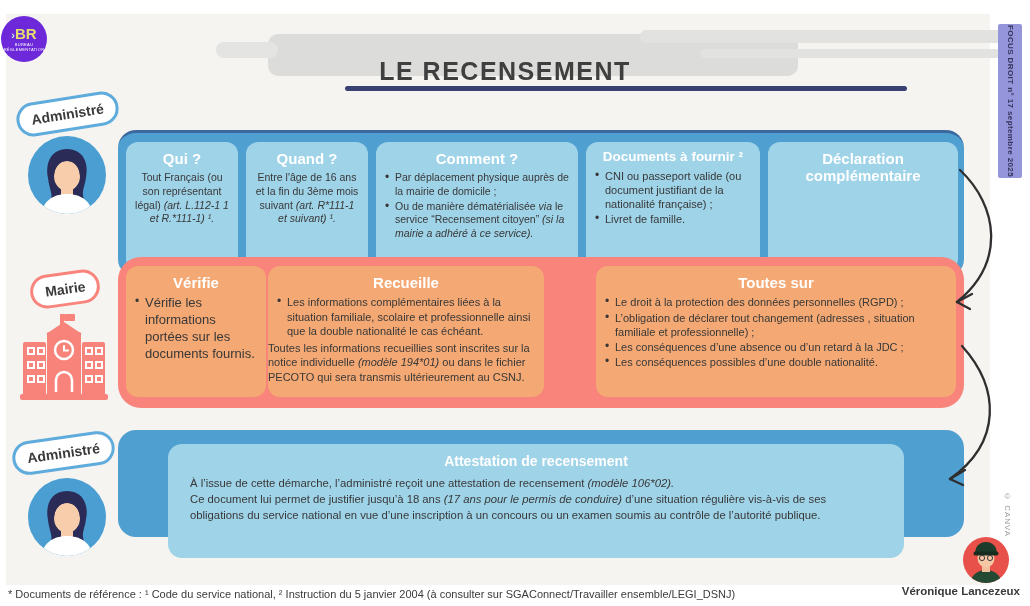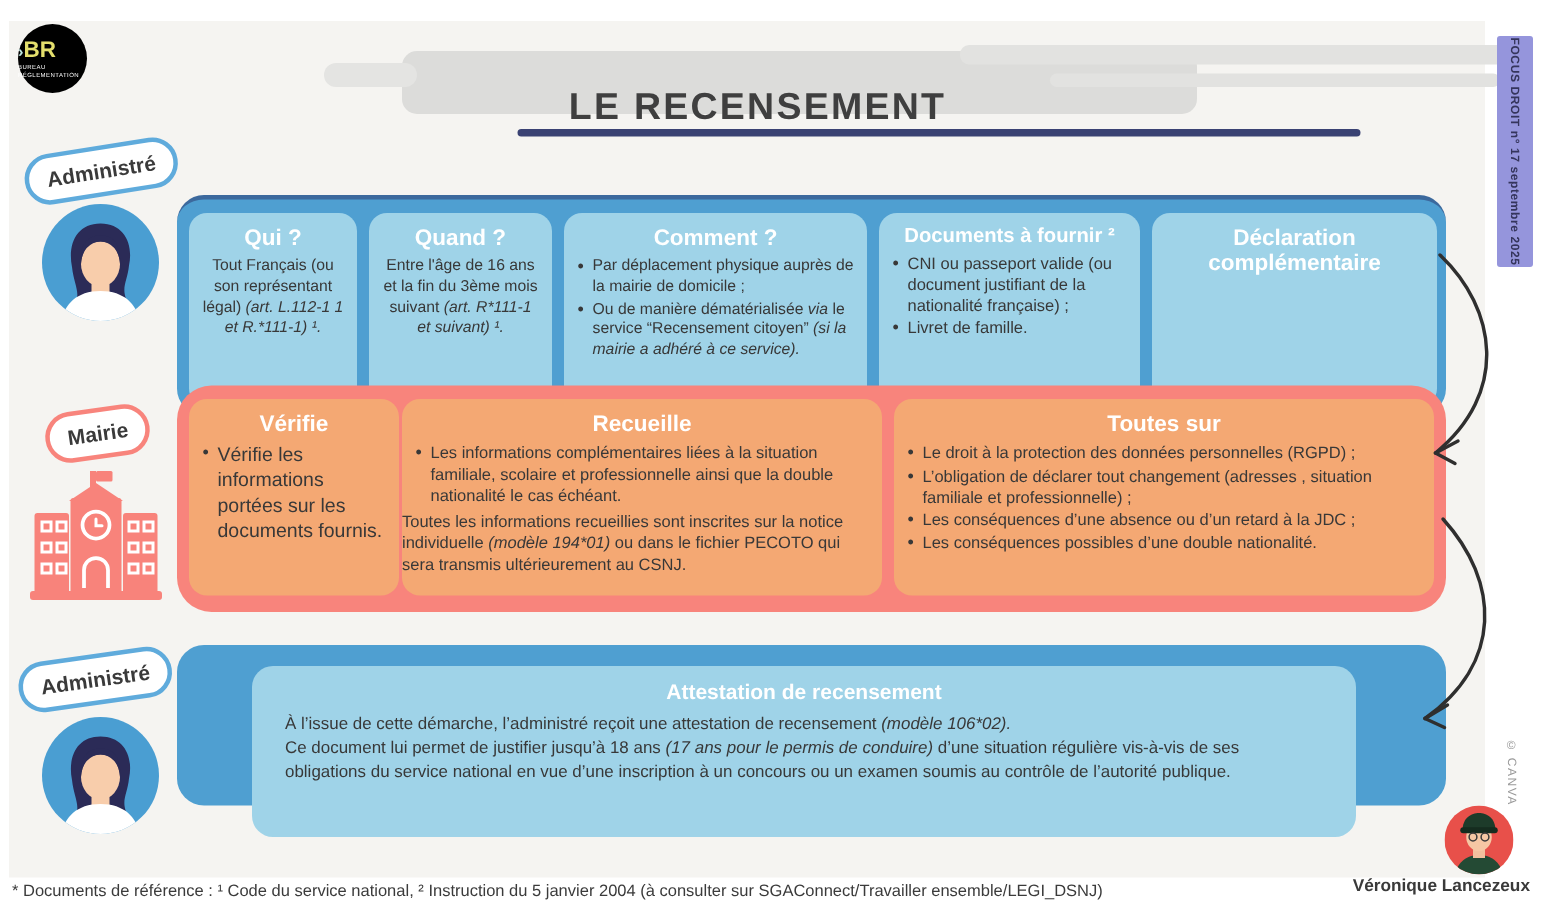--- a/index.html
+++ b/index.html
@@ -12,22 +12,22 @@
   .b1{left:268px;top:34px;width:530px;height:42px;}
   .b2{left:640px;top:30px;width:370px;height:13px;background:#e2e2e0;border-radius:6px;}
   .b3{left:700px;top:49px;width:300px;height:9px;background:#e2e2e0;border-radius:5px;}
   .b4{left:216px;top:42px;width:62px;height:16px;background:#e4e4e2;border-radius:8px;}
   .brush-under{position:absolute;left:345px;top:86px;width:562px;height:4.5px;background:#3a4273;border-radius:3px;}
 
   .title{position:absolute;left:300px;top:40px;width:410px;text-align:center;
          font-size:25px;font-weight:bold;letter-spacing:1.5px;color:#3f3f3f;}
 
   
-  .logo{position:absolute;left:12px;top:16px;width:46px;height:46px;border-radius:50%;
-        background:#000000;display:flex;flex-direction:column;align-items:flex-start;justify-content:center;}
+  .logo{position:absolute;left:1px;top:16px;width:46px;height:46px;border-radius:50%;
+        background:#6d28d9;display:flex;flex-direction:column;align-items:center;justify-content:center;}
   .logo-main{font-weight:bold;font-size:15px;color:#e4df6d;line-height:14px;}
   .logo-chevron{color:#bfe9e2;font-size:11px;font-weight:bold;}
   .logo-sub{font-size:4px;color:#ffffff;letter-spacing:.3px;line-height:5px;}
 
   
   .side-banner{position:absolute;left:998px;top:24px;width:24px;height:154px;background:#9595dc;
                writing-mode:vertical-rl;text-orientation:mixed;font-size:8px;font-weight:bold;
                color:#35355c;display:flex;align-items:center;justify-content:center;
                letter-spacing:.4px;border-radius:2px;}
   .canva-credit{position:absolute;left:1003px;top:492px;writing-mode:vertical-rl;text-orientation:mixed;
@@ -197,21 +197,21 @@
     </div>
   </div>
 
   <div class="rowbox row2">
     <div class="box orange-in" style="left:8px;width:140px;height:131px">
       <div class="box-title">Vérifie</div>
       <div class="box-body bullets" style="font-size:13px">
         <div class="bullet">Vérifie les informations portées sur les documents fournis.</div>
       </div>
     </div>
-    <div class="box orange-in" style="left:150px;width:320px;height:131px">
+    <div class="box orange-in" style="left:150px;width:276px;height:131px">
       <div class="box-title">Recueille</div>
       <div class="box-body bullets" style="font-size:11px">
         <div class="bullet">Les informations complémentaires liées à la situation familiale, scolaire et professionnelle ainsi que la double nationalité le cas échéant.</div>
         <div style="margin-top:3px;margin-left:-9px"><span>Toutes les informations recueillies sont inscrites sur la notice individuelle </span><em>(modèle 194*01)</em><span> ou dans le fichier PECOTO qui sera transmis ultérieurement au CSNJ.</span></div>
       </div>
     </div>
     <div class="box orange-in" style="left:478px;width:360px;height:131px">
       <div class="box-title">Toutes sur</div>
       <div class="box-body bullets" style="font-size:11px">
         <div class="bullet">Le droit à la protection des données personnelles (RGPD) ;</div>

